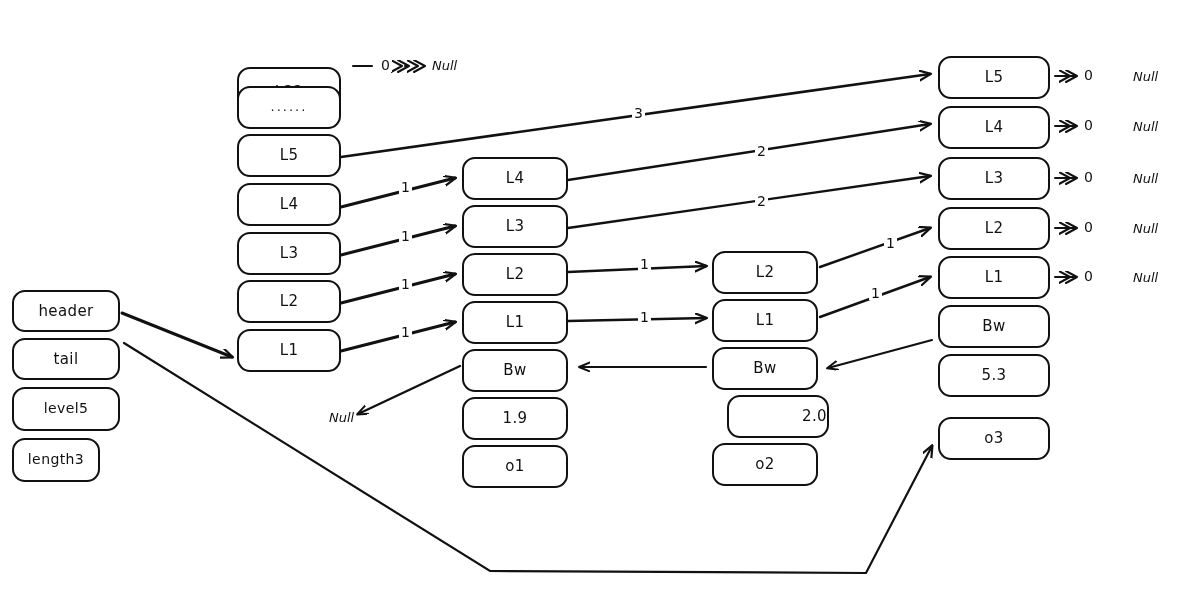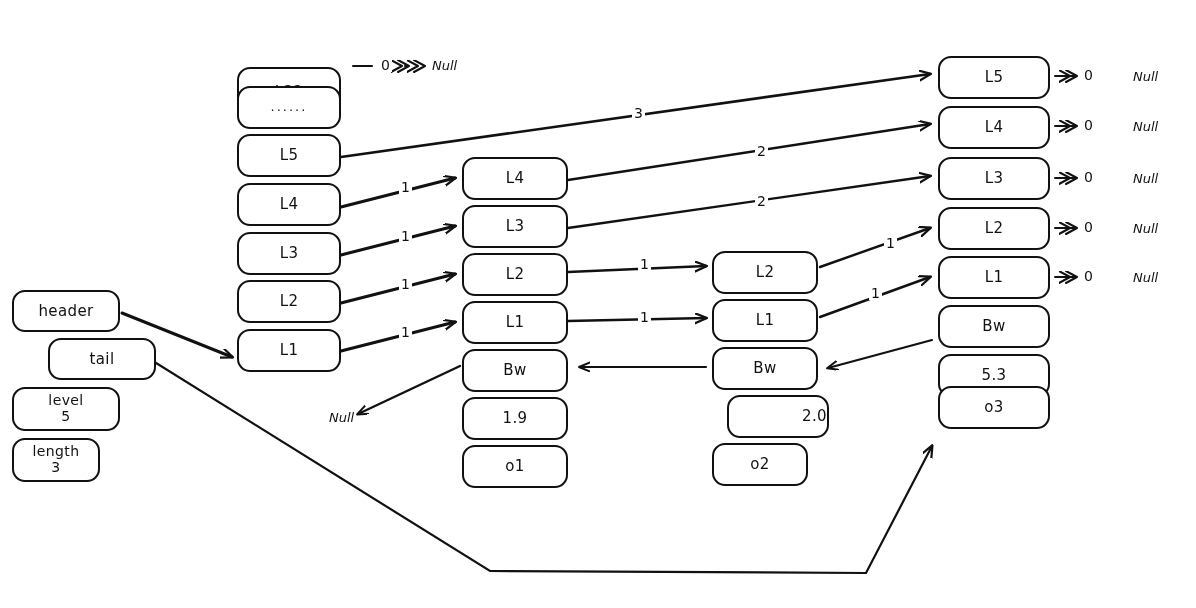--- a/index.html
+++ b/index.html
@@ -24,21 +24,21 @@
     display:flex;
     align-items:center;
     justify-content:center;
     text-align:center;
     color:#111111;
     font-size:15px;
     letter-spacing:.4px;
     font-family:"DejaVu Sans", sans-serif;
     line-height:1.12;
   }
-  .cell.two-line{flex-direction:column;font-size:14px;}
+  .cell.two-line{font-size:14px;}
   .cell .l2{display:block;}
   .cell.dots{font-size:13px;letter-spacing:2px;}
 
   .edge-label{
     position:absolute;
     z-index:3;
     font-size:14px;
     color:#111111;
     font-family:"DejaVu Sans", sans-serif;
     background:#ffffff;
@@ -115,21 +115,21 @@
       <path d="M460,366 L358,414" stroke-width="2.4" marker-end="url(#arrowSolidSm)"></path>
       <path d="M706,367 L580,367" stroke-width="2.2" marker-end="url(#arrowSolidSm)"></path>
       <path d="M932,340 L828,368" stroke-width="2.2" marker-end="url(#arrowSolidSm)"></path>
     </g>
   </svg>
 
   <div class="node-col" style="left:12px;top:290px;">
     <div class="cell" style="left:0;top:0;width:108px;height:42px;">
       <span>header</span>
     </div>
-    <div class="cell" style="left:0;top:48px;width:108px;height:42px;margin-left:36px;">
+    <div class="cell" style="left:0;top:48px;width:108px;height:42px;">
       <span>tail</span>
     </div>
     <div class="cell two-line" style="left:0;top:97px;width:108px;height:44px;">
       <span>level</span>
       <span class="l2">5</span>
     </div>
     <div class="cell two-line" style="left:0;top:148px;width:88px;height:44px;">
       <span>length</span>
       <span class="l2">3</span>
     </div>
@@ -189,21 +189,21 @@
       </div>
     <div class="cell" style="left:0;top:48px;width:106px;height:43px;">
       <span>L1</span>
       </div>
     <div class="cell" style="left:0;top:96px;width:106px;height:43px;">
       <span>Bw</span>
       </div>
     <div class="cell" style="left:15px;top:144px;width:102px;height:43px;justify-content:flex-end;">
       <span>2.0</span>
       </div>
-    <div class="cell" style="left:0;top:192px;width:96px;height:43px;">
+    <div class="cell" style="left:0;top:192px;width:106px;height:43px;">
       <span>o2</span>
       </div>
   </div>
 
   <div class="node-col" style="left:938px;top:56px;">
     <div class="cell" style="left:0;top:0;width:112px;height:43px;">
       <span>L5</span>
       </div>
     <div class="cell" style="left:0;top:50px;width:112px;height:43px;">
       <span>L4</span>
@@ -216,21 +216,21 @@
       </div>
     <div class="cell" style="left:0;top:200px;width:112px;height:43px;">
       <span>L1</span>
       </div>
     <div class="cell" style="left:0;top:249px;width:112px;height:43px;">
       <span>Bw</span>
       </div>
     <div class="cell" style="left:0;top:298px;width:112px;height:43px;">
       <span>5.3</span>
       </div>
-    <div class="cell" style="left:0;top:330px;width:112px;height:43px;">
+    <div class="cell" style="left:0;top:361px;width:112px;height:43px;">
       <span>o3</span>
       </div>
   </div>
 
   <span class="edge-label" style="left:379px;top:58px;">0</span>
   <span class="null-label" style="left:432px;top:59px;">Null</span>
 
   <span class="edge-label" style="left:632px;top:106px;">3</span>
   <span class="edge-label" style="left:399px;top:180px;">1</span>
   <span class="edge-label" style="left:399px;top:229px;">1</span>

